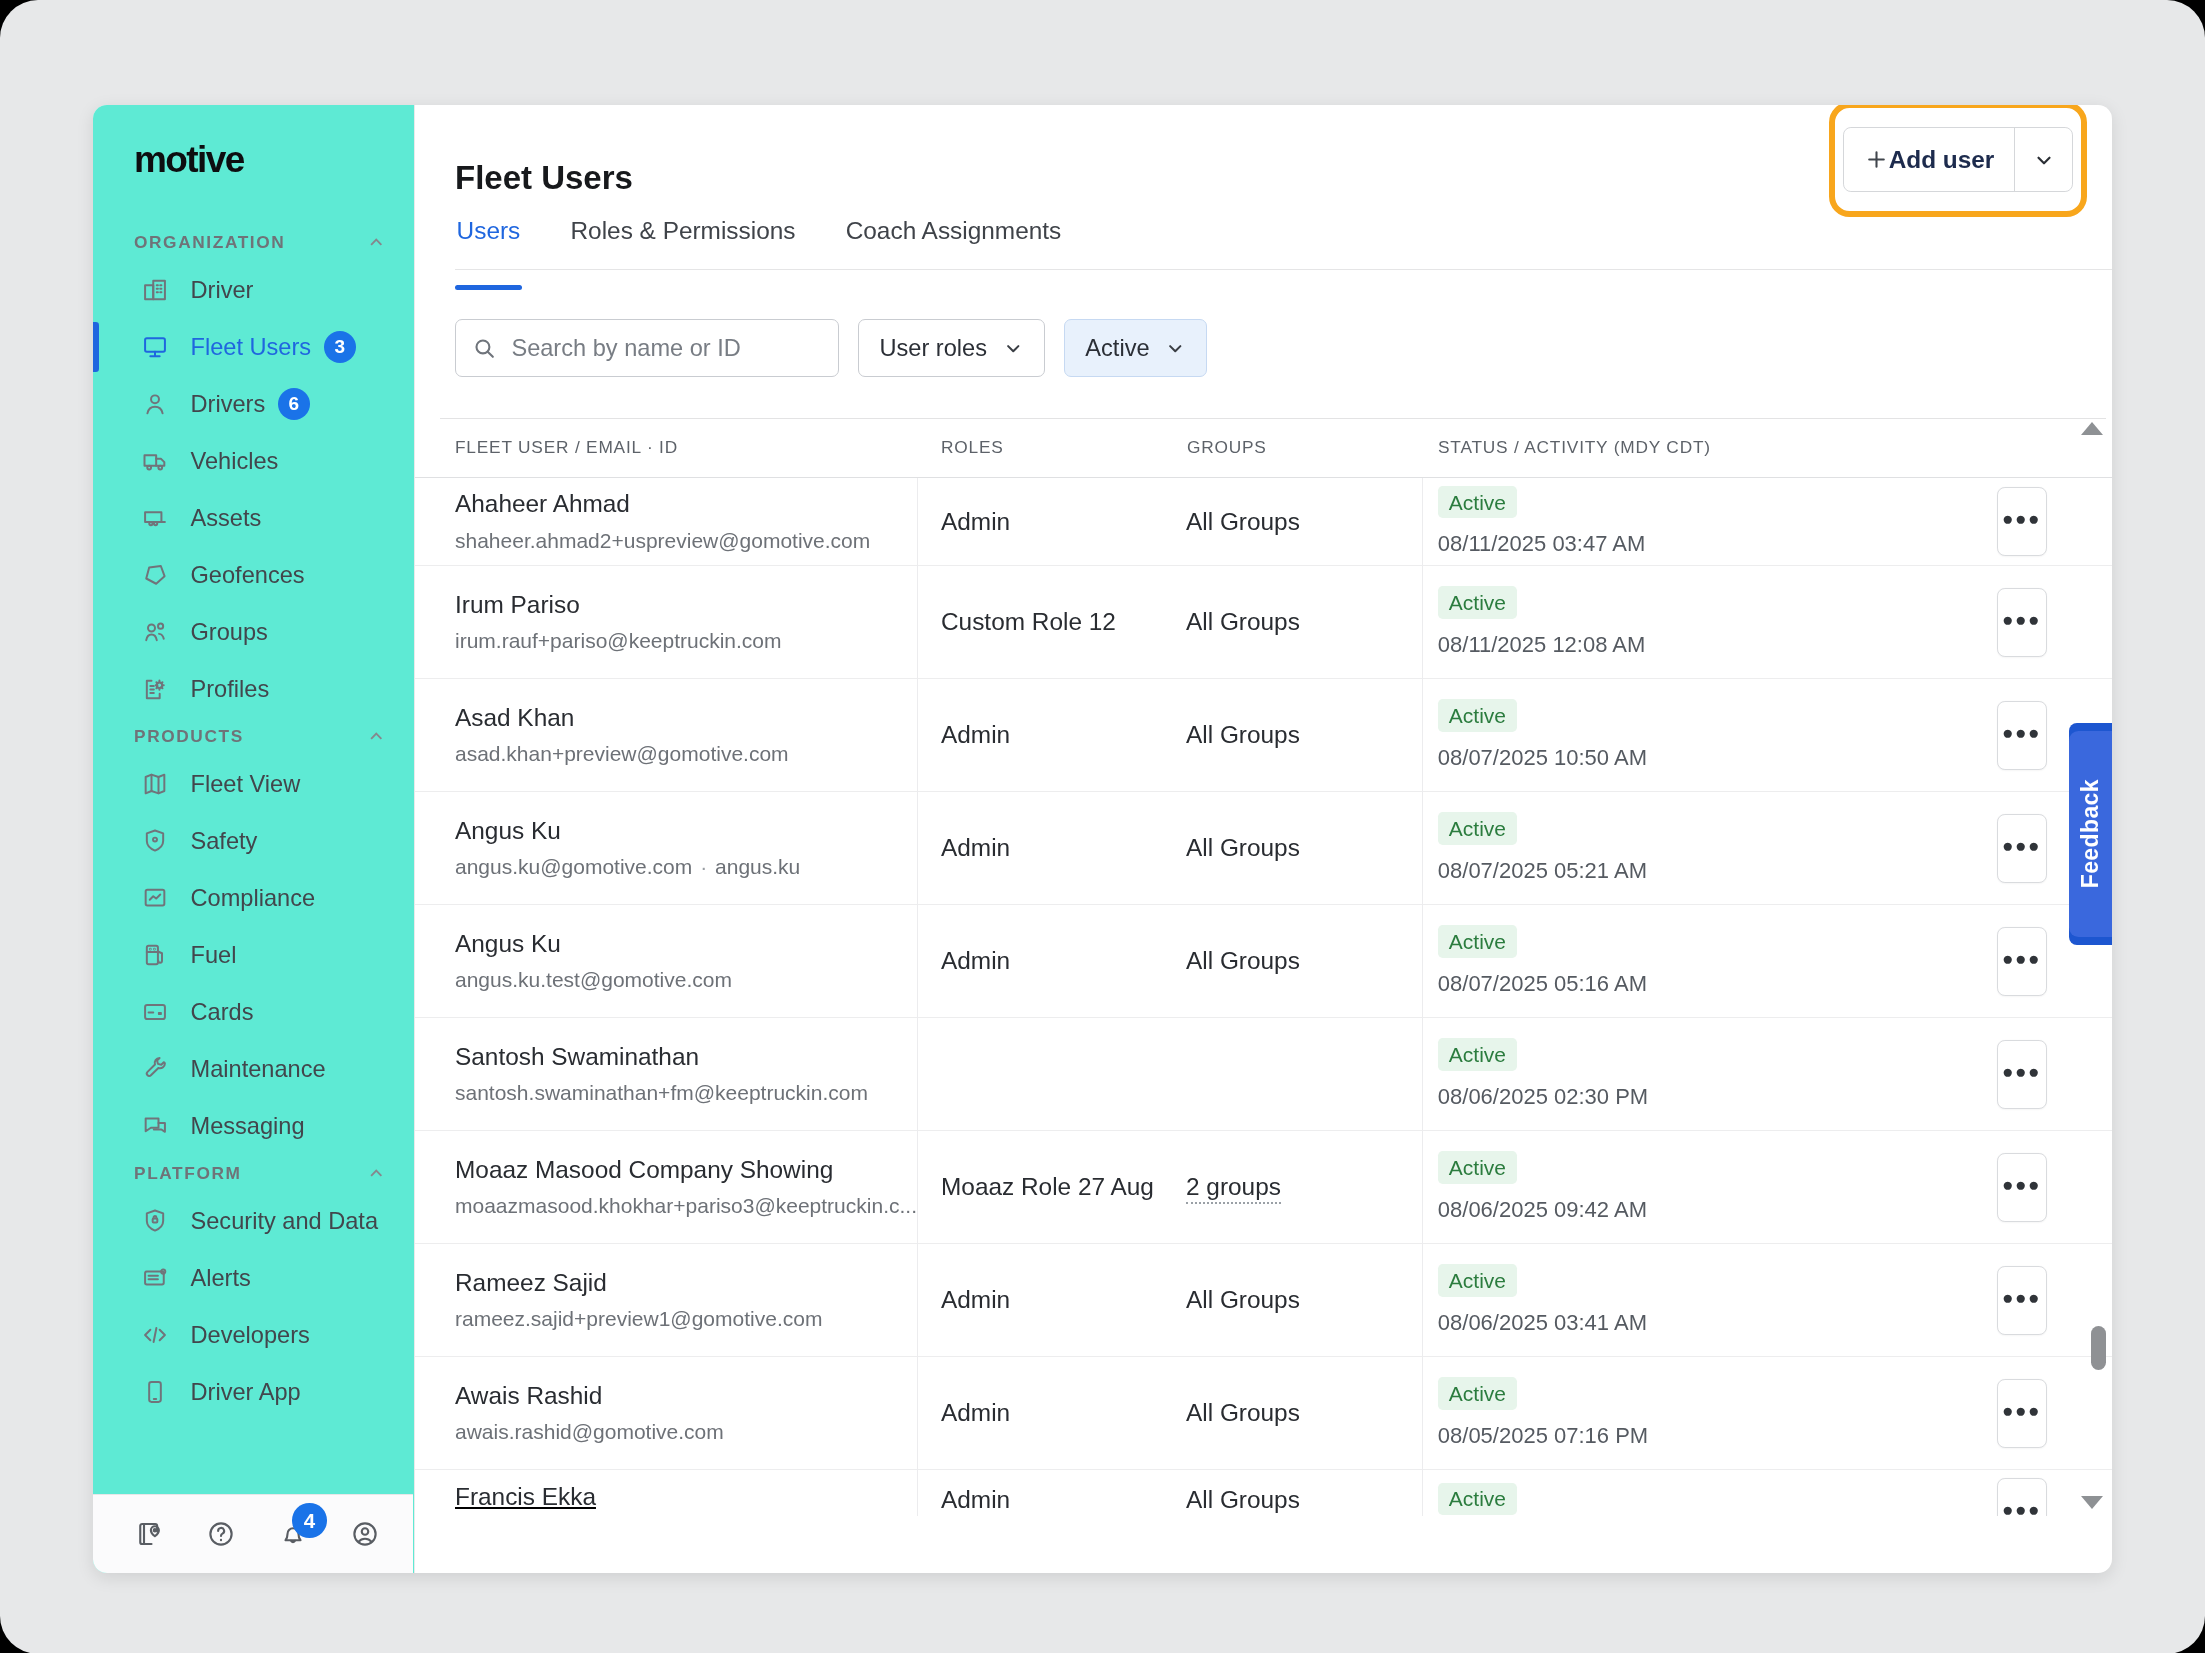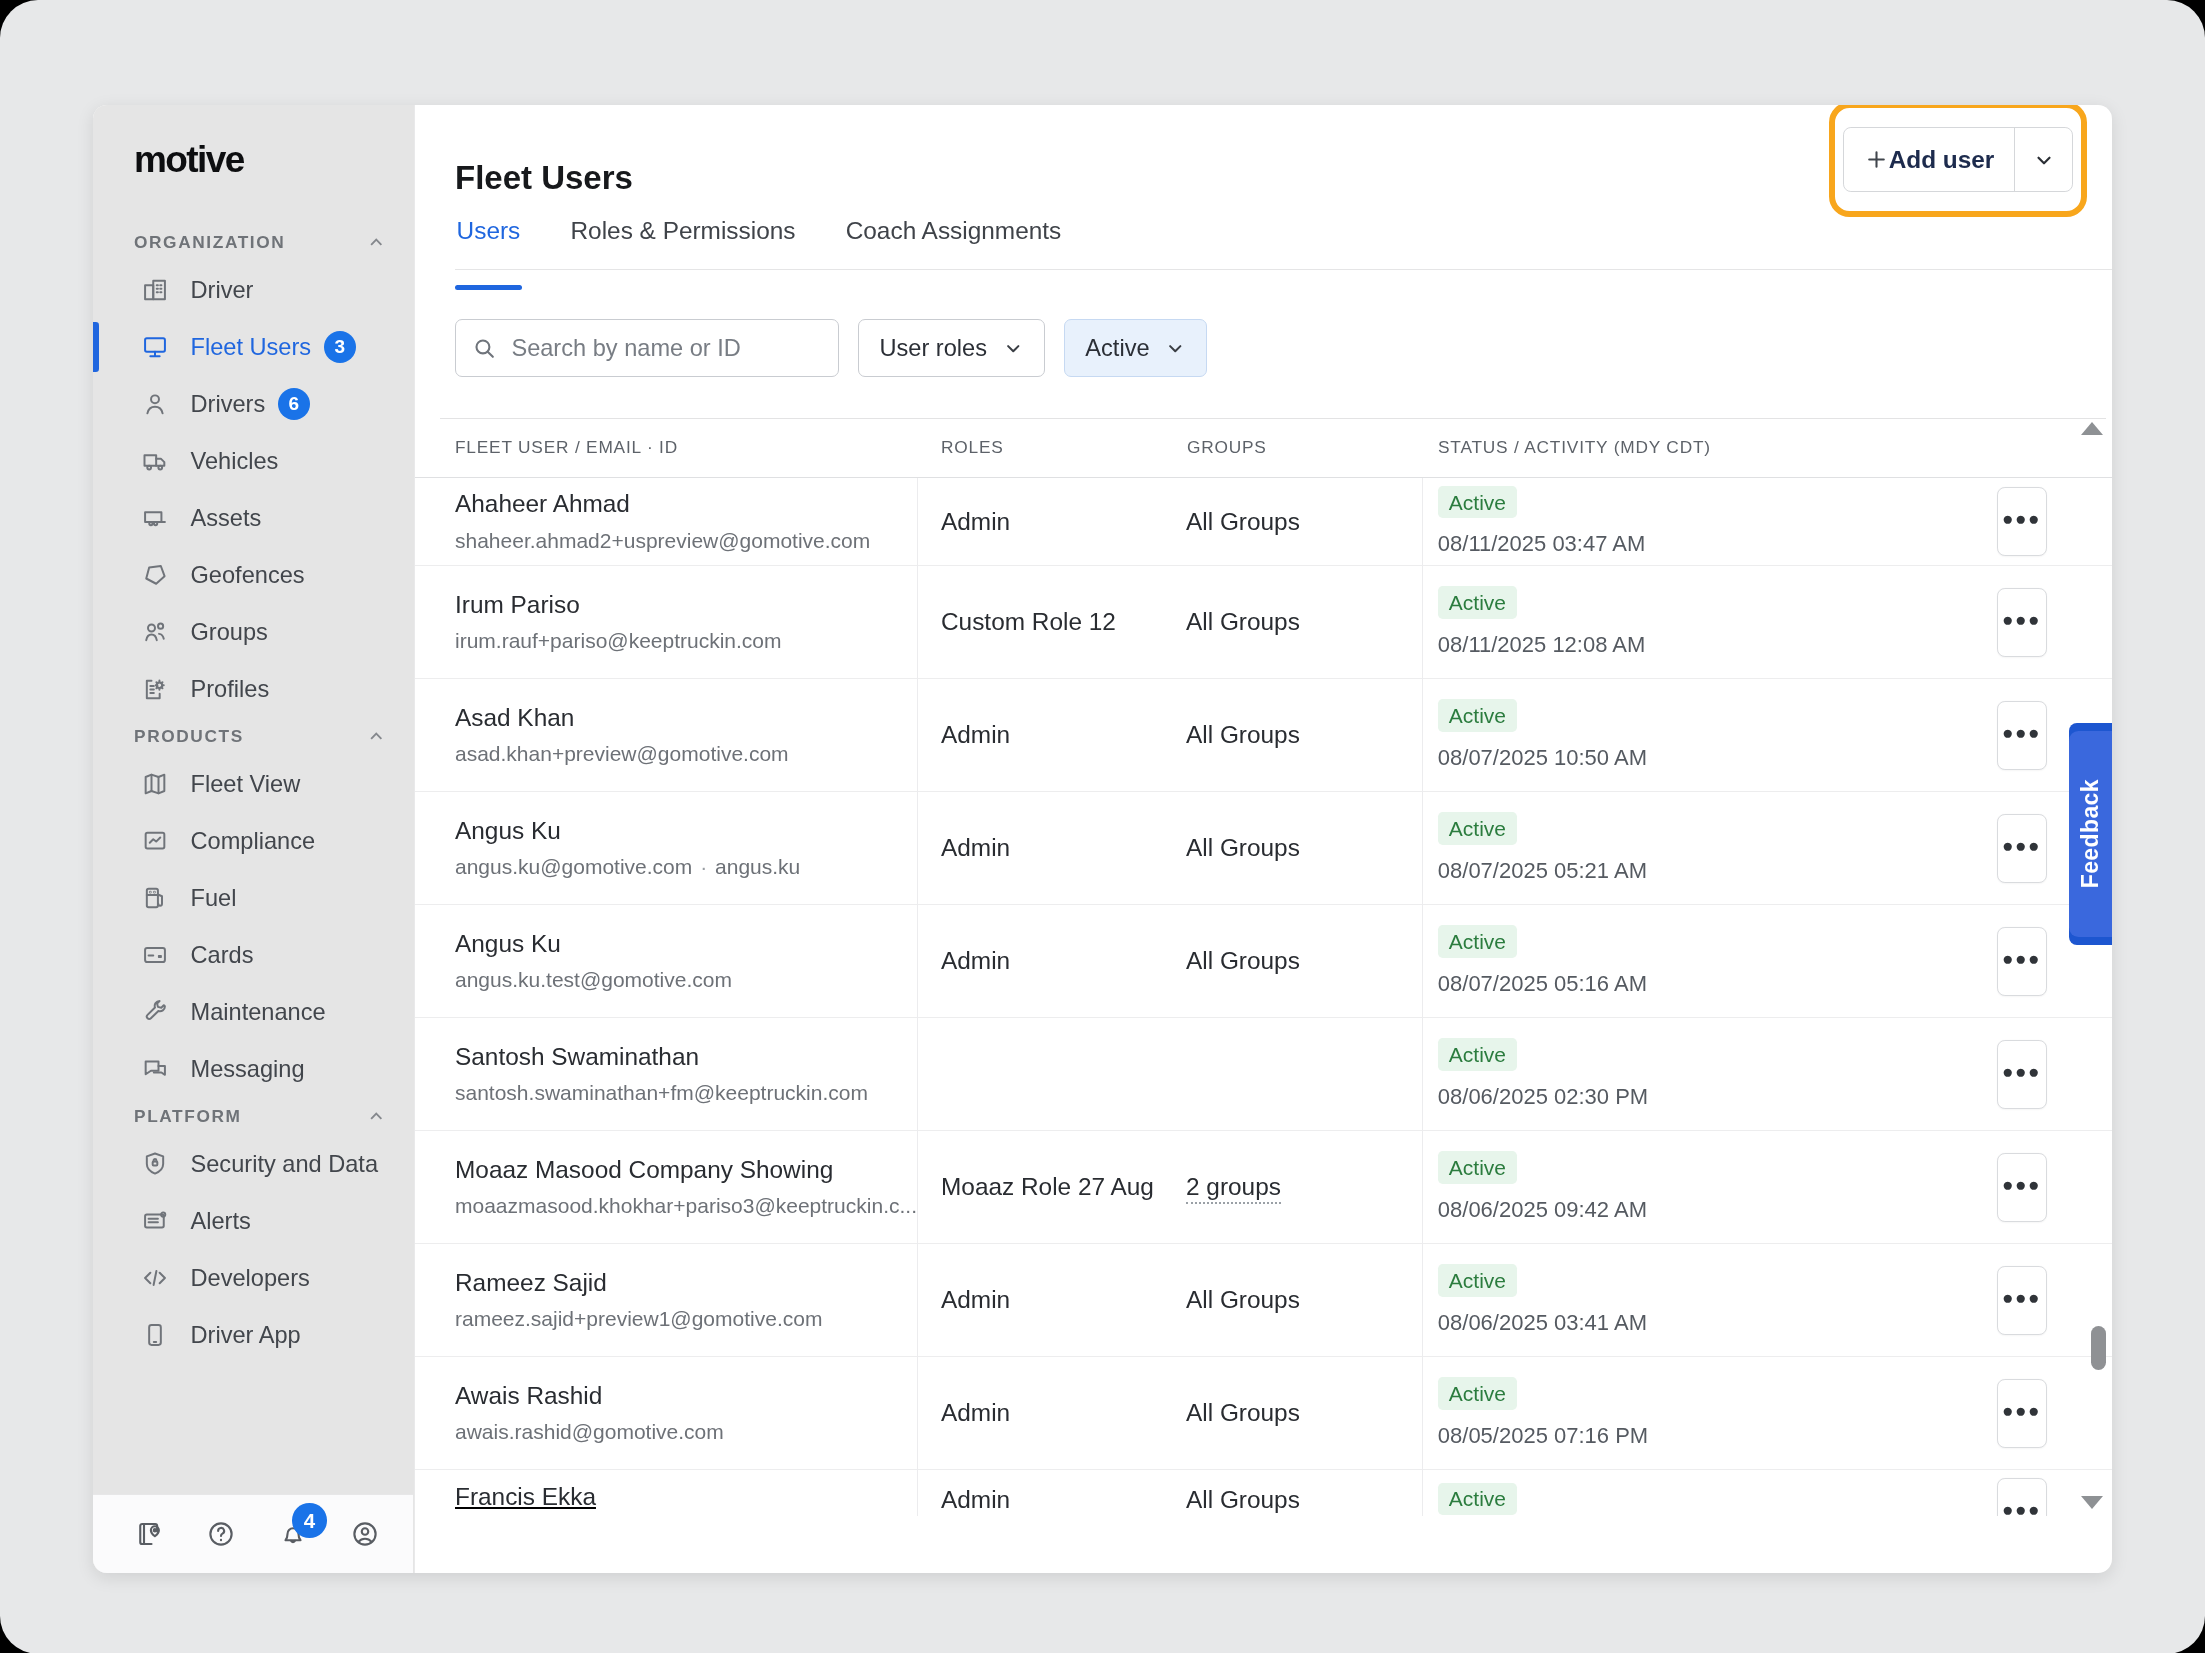--- a/index.html
+++ b/index.html
@@ -1,21 +1,21 @@
 <!DOCTYPE html>
 <html style="font-size:12.6px"><head>
 <meta charset="utf-8">
 <style>
   html,body{margin:0;padding:0;background:#000;}
   *{box-sizing:border-box;font-family:"Liberation Sans", sans-serif;}
   .screen{position:relative;width:2205px;height:1654px;background:#e7e8e9;border-radius:38px;overflow:hidden;}
   .card{position:absolute;left:93px;top:105px;width:2019px;height:1468px;background:#fff;border-radius:14px;
         box-shadow:0 4.7px 17.3px rgba(0,0,0,.10);overflow:hidden;}
   
-  .sidebar{position:absolute;left:0;top:0;width:322px;height:100%;background:#e5e5e5;border-right:0.8px solid #e9e9ea;padding-top:31.5px;}
+  .sidebar{position:absolute;left:0;top:0;width:322px;height:100%;background:#5eead4;border-right:0.8px solid #e9e9ea;padding-top:31.5px;}
   .side-logo{margin:0 0 0 41px;font-size:37px;font-weight:800;letter-spacing:-1.6px;color:#0d0e10;height:46px;line-height:46px;}
   .ssection{height:38px;margin-top:41px;display:flex;align-items:center;justify-content:space-between;
             padding:0 28px 0 41px;}
   .ssection.mid{margin-top:0;}
   .ssection .sectxt{font-size:17.3px;font-weight:700;letter-spacing:1.6px;color:#6f7378;}
   .ssection svg{width:20.5px;height:20.5px;stroke:#85888d;stroke-width:2.2;fill:none;}
   .sitem{position:relative;height:57px;display:flex;align-items:center;padding-left:47px;color:#42464c;cursor:pointer;}
   .sitem .sicon{width:30px;height:30px;display:flex;align-items:center;justify-content:center;color:#70747a;flex:none;}
   .sitem .sicon svg{width:28px;height:28px;stroke:currentColor;stroke-width:1.7;fill:none;stroke-linecap:round;stroke-linejoin:round;}
   .sitem .slabel{margin-left:20.5px;font-size:23.6px;}
@@ -212,20 +212,29 @@
             <svg viewBox="0 0 24 24">
               <path d="M4 6l5-2 6 2 5-2v14l-5 2-6-2-5 2z"></path>
               <path d="M9 4v14M15 6v14"></path>
             </svg>
           </span>
       <span class="slabel">Fleet View</span>
     </div>
     <div class="sitem">
       <span class="sicon">
             <svg viewBox="0 0 24 24">
+              <path d="M12 3l7 2.5V12c0 4-3 6.6-7 8.2-4-1.6-7-4.2-7-8.2V5.5z"></path>
+              <circle cx="12" cy="10.8" r="1.7"></circle>
+            </svg>
+          </span>
+      <span class="slabel">Safety</span>
+    </div>
+    <div class="sitem">
+      <span class="sicon">
+            <svg viewBox="0 0 24 24">
               <rect x="4" y="5" width="16" height="13.5" rx="1.5"></rect>
               <path d="M7.5 13.5l3-3 2.5 2 3.5-3.5"></path>
             </svg>
           </span>
       <span class="slabel">Compliance</span>
     </div>
     <div class="sitem">
       <span class="sicon">
             <svg viewBox="0 0 24 24">
               <rect x="5" y="4" width="9.5" height="16" rx="1.5"></rect>

